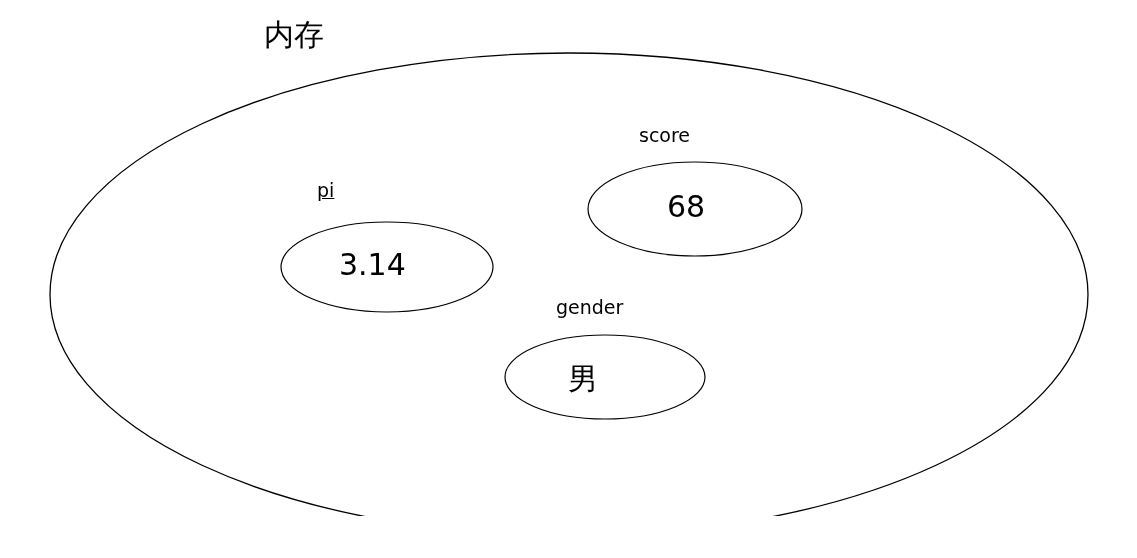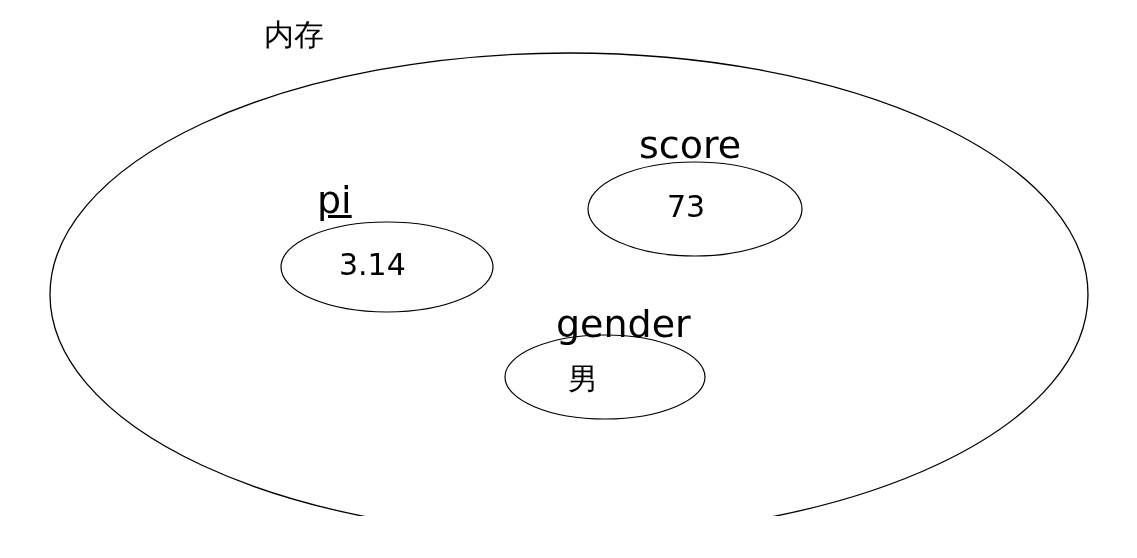--- a/index.html
+++ b/index.html
@@ -38,21 +38,21 @@
     stroke-width: 1.3;
   }
   .txt {
     position: absolute;
     white-space: nowrap;
     color: #000000;
     line-height: 1;
     font-weight: 400;
   }
   .label-text {
-    font-size: 38px;
+    font-size: 19px;
   }
   .value-text {
     font-size: 30px;
   }
   .title-text {
     font-size: 30px;
   }
 </style>
 </head>
 <body>
@@ -67,19 +67,19 @@
   </svg>
 
   <div class="txt title-text" style="left:264px; top:20px;">内存</div>
 
   <div class="txt label-text" style="left:317px; top:181px;text-decoration:underline;">pi</div>
 
   <div class="txt value-text" style="left:339px; top:250px;text-align:center;">3.14</div>
 
   <div class="txt label-text" style="left:639px; top:126px;">score</div>
 
-  <div class="txt value-text" style="left:667px; top:192px;">73</div>
+  <div class="txt value-text" style="left:667px; top:192px;">68</div>
 
-  <div class="txt label-text" style="left:556px; top:305px;">gender</div>
+  <div class="txt label-text" style="left:556px; top:298px;">gender</div>
 
   <div class="txt value-text" style="left:568px; top:364px;">男</div>
 
 </div>
 
 </body></html>

